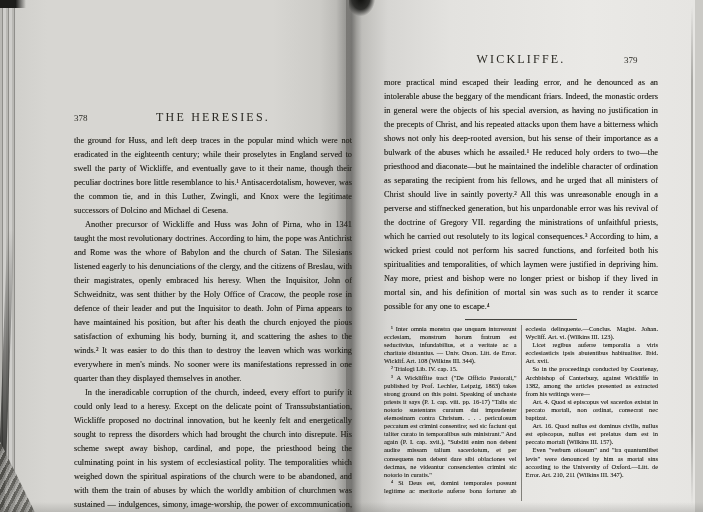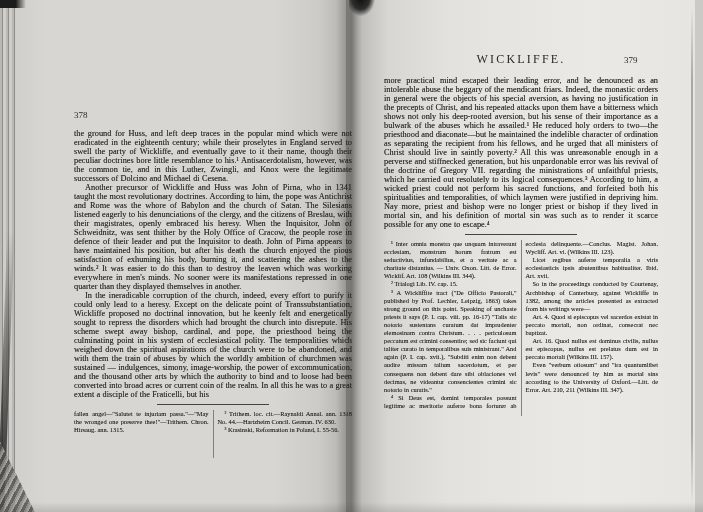--- a/index.html
+++ b/index.html
@@ -63,21 +63,21 @@
     display:grid;grid-template-columns:34px 1fr 34px;align-items:baseline;
     font-size:8.5px;margin-bottom:9px;
   }
   .running .head{
     text-align:center;letter-spacing:2.2px;font-variant:small-caps;
     font-size:12px;
   }
   .running .num-l{text-align:left;font-size:9px;}
   .running .num-r{text-align:left;font-size:9px;}
   .bodytext p{
-    margin:0;font-size:8.3px;line-height:9px;text-align:justify;
+    margin:0;font-size:8.3px;line-height:14px;text-align:justify;
     text-shadow:0 0 .4px rgba(42,41,35,.55);
     word-spacing:.2px;
   }
   .bodytext p.indent{text-indent:11px;}
   .fn-rule{
     width:112px;height:1px;background:#45443f;margin:5px auto 5px auto;
   }
   .footnotes{
     columns:2;column-gap:9px;column-rule:1px solid #81807a;
     font-size:6.4px;line-height:8.1px;text-align:justify;
@@ -101,20 +101,21 @@
   <div class="edge-left"></div>
   <div class="edge-left-streak"></div>
   <div class="corner-top-left"></div>
   <div class="fanned-pages"></div>
   <div class="page-right-edge"></div>
   <div class="bottom-shade"></div>
 
   <div class="pagecol pagecol-left">
     <div class="running">
       <span class="num-l">378</span>
+      <span class="head">THE HERESIES.</span>
       <span class="num-r"></span>
     </div>
     <div class="bodytext">
       <p>the ground for Huss, and left deep traces in the popular mind which were not eradicated in the eighteenth century; while their proselytes in England served to swell the party of Wickliffe, and eventually gave to it their name, though their peculiar doctrines bore little resemblance to his.¹  Antisacerdotalism, however, was the common tie, and in this Luther, Zwingli, and Knox were the legitimate successors of Dolcino and Michael di Cesena.</p>
       <p class="indent">Another precursor of Wickliffe and Huss was John of Pirna, who in 1341 taught the most revolutionary doctrines.  According to him, the pope was Antichrist and Rome was the whore of Babylon and the church of Satan.  The Silesians listened eagerly to his denunciations of the clergy, and the citizens of Breslau, with their magistrates, openly embraced his heresy.  When the Inquisitor, John of Schweidnitz, was sent thither by the Holy Office of Cracow, the people rose in defence of their leader and put the Inquisitor to death. John of Pirna appears to have maintained his position, but after his death the church enjoyed the pious satisfaction of exhuming his body, burning it, and scattering the ashes to the winds.²  It was easier to do this than to destroy the leaven which was working everywhere in men's minds.  No sooner were its manifestations repressed in one quarter than they displayed themselves in another.</p>
       <p class="indent">In the ineradicable corruption of the church, indeed, every effort to purify it could only lead to a heresy.  Except on the delicate point of Transsubstantiation, Wickliffe proposed no doctrinal innovation, but he keenly felt and energetically sought to repress the disorders which had brought the church into disrepute.  His scheme swept away bishop, cardinal, and pope, the priesthood being the culminating point in his system of ecclesiastical polity.  The temporalities which weighed down the spiritual aspirations of the church were to be abandoned, and with them the train of abuses by which the worldly ambition of churchmen was sustained — indulgences, simony, image-worship, the power of excommunication, and the thousand other arts by which the authority to bind and to loose had been converted into broad acres or current coin of the realm.  In all this he was to a great extent a disciple of the Fraticelli, but his</p>
     </div>
     <div class="fn-rule"></div>
     <div class="footnotes fn-left">
       <p class="cont">fallen angel—"Salutet te injuriam passa."—"May the wronged one preserve thee!"—Trithem. Chron. Hirsaug. ann. 1315.</p>

